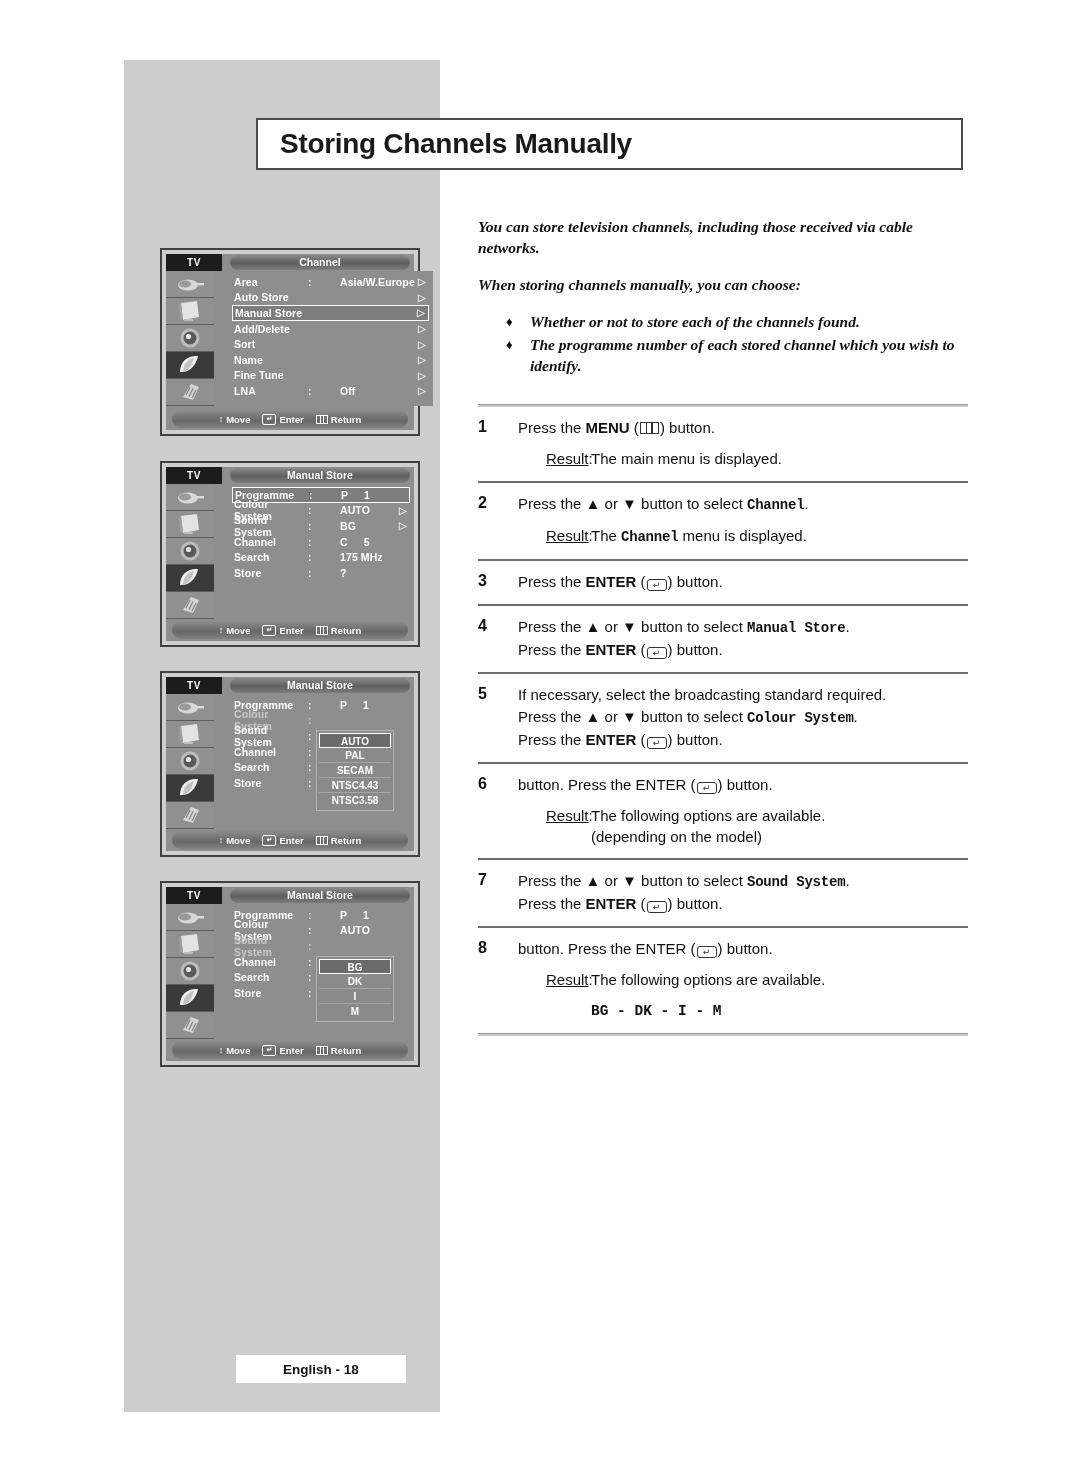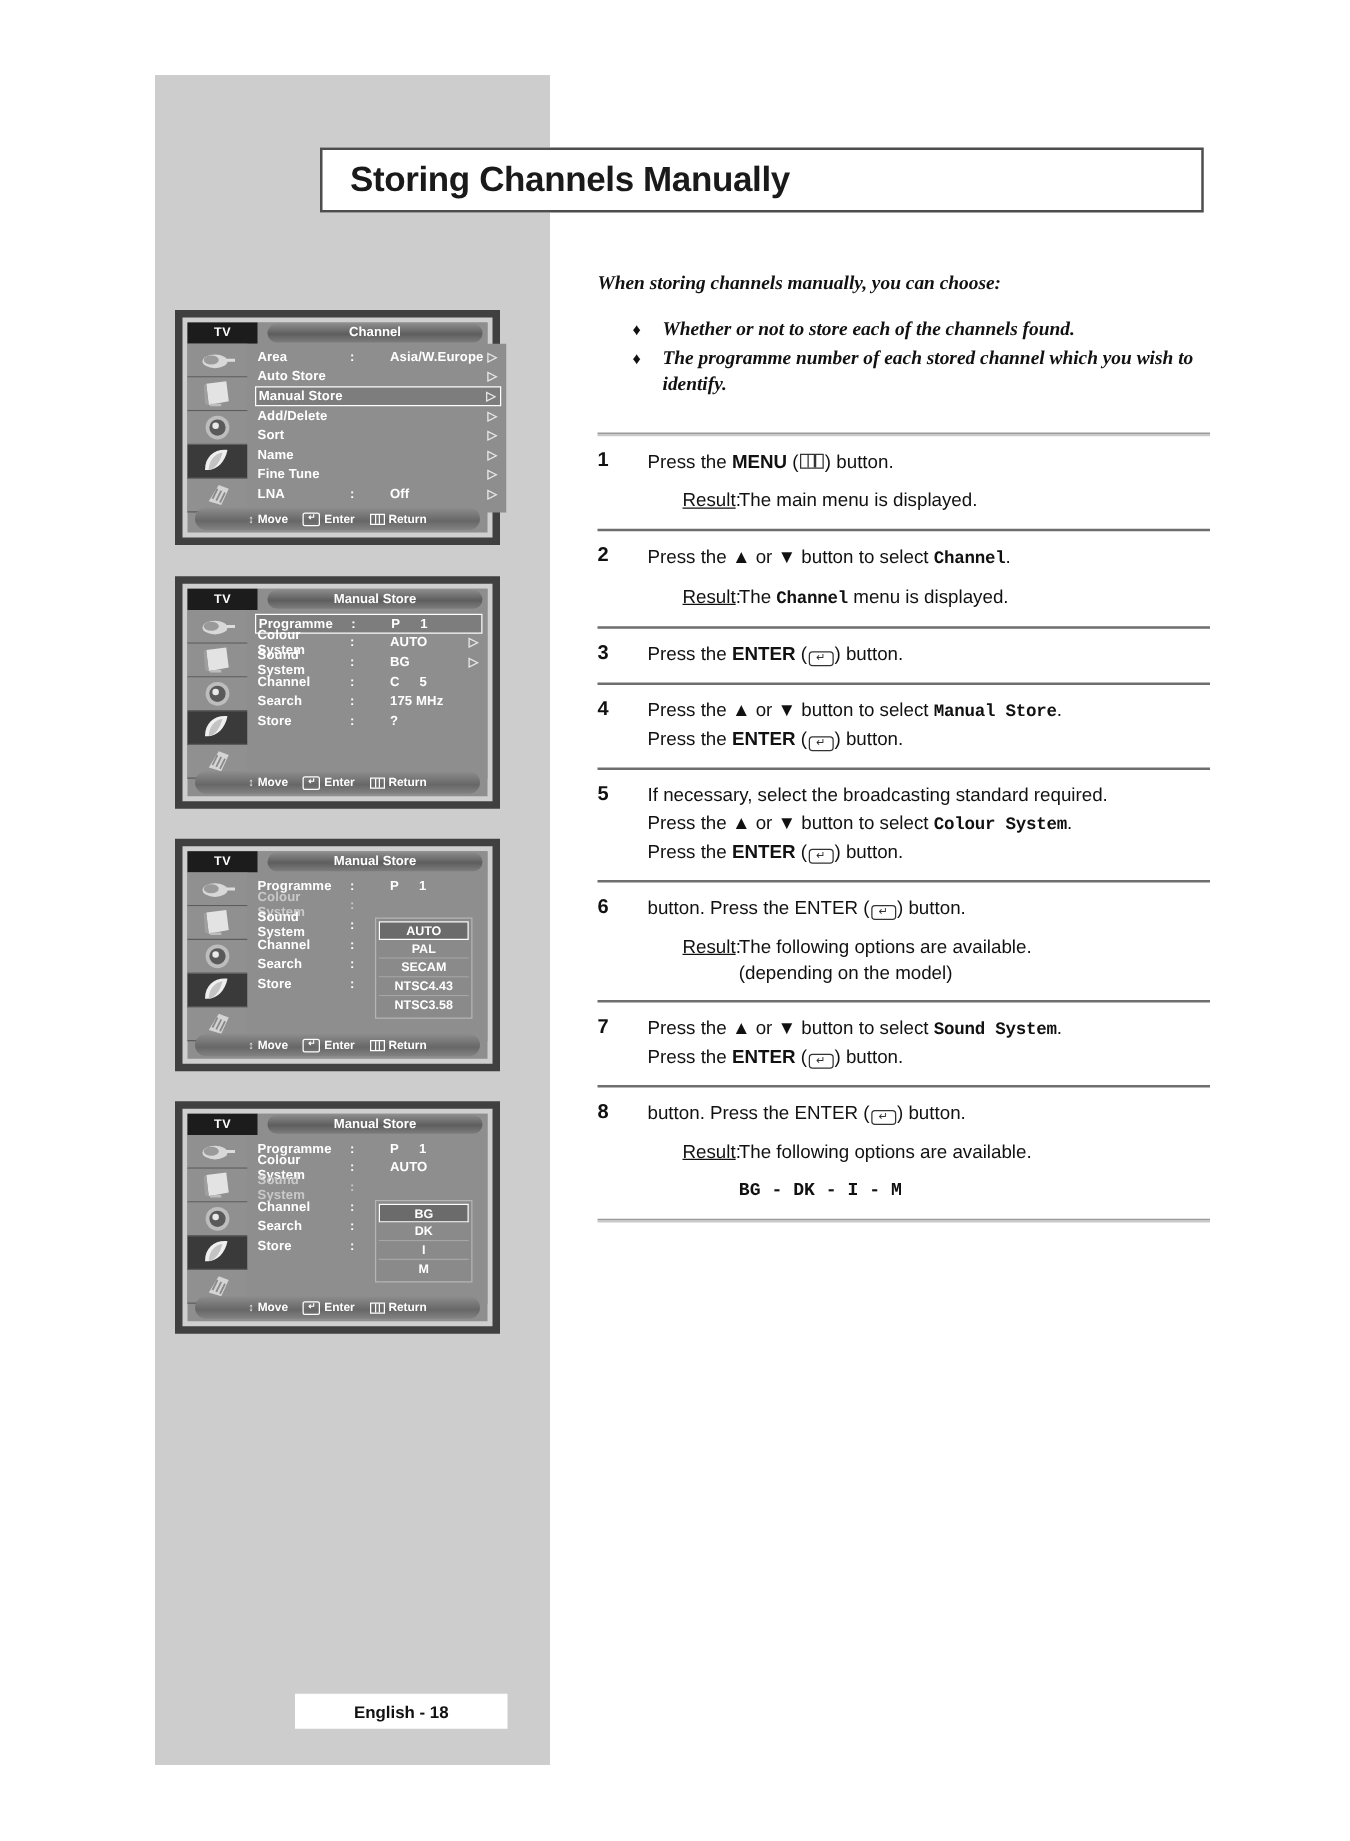--- a/index.html
+++ b/index.html
@@ -187,24 +187,24 @@
     font-size: 9px;
     line-height: 10px;
     text-align: center;
     color: #333;
     font-family: "DejaVu Sans", sans-serif;
   }
 
   
   .osd {
     position: absolute;
-    left: 140px;
+    left: 160px;
     width: 260px;
     background: #cfcfcf;
-    border: 6px solid #404040;
+    border: 2px solid #404040;
     box-sizing: border-box;
     padding: 4px;
   }
   .osd-inner {
     background: #8e8e8e;
     position: relative;
     height: 100%;
   }
   .osd-head {
     height: 17px;
@@ -232,20 +232,21 @@
     border-radius: 9px;
     color: #fff;
     font-size: 10.5px;
     font-weight: bold;
     text-align: center;
     line-height: 15px;
   }
   .osd-body {
     display: flex;
     position: relative;
+    gap: 12px;
   }
   .osd-rail {
     width: 48px;
     flex: 0 0 48px;
     background: #8e8e8e;
     display: flex;
     flex-direction: column;
   }
   .rail-ico {
     height: 26px;
@@ -762,20 +763,21 @@
         <div class="osd-foot" style="position: absolute; left: 3px; right: 3px; bottom: 2px;">
           <span class="foot-item"><span class="foot-gl">↕</span>Move</span>
           <span class="foot-item"><span class="gl-box">↵</span>Enter</span>
           <span class="foot-item"><span class="gl-menu"></span>Return</span>
         </div>
       </div>
     </div>
   </div>
 
 <div id="content-col">
+  <p class="intro-p">You can store television channels, including those received via cable networks.</p>
   <p class="intro-p">When storing channels manually, you can choose:</p>
   <ul class="bullets">
     <li>
       <span class="dia">♦</span>
       <span>Whether or not to store each of the channels found.</span>
     </li>
     <li>
       <span class="dia">♦</span>
       <span>The programme number of each stored channel which you wish to identify.</span>
     </li>

